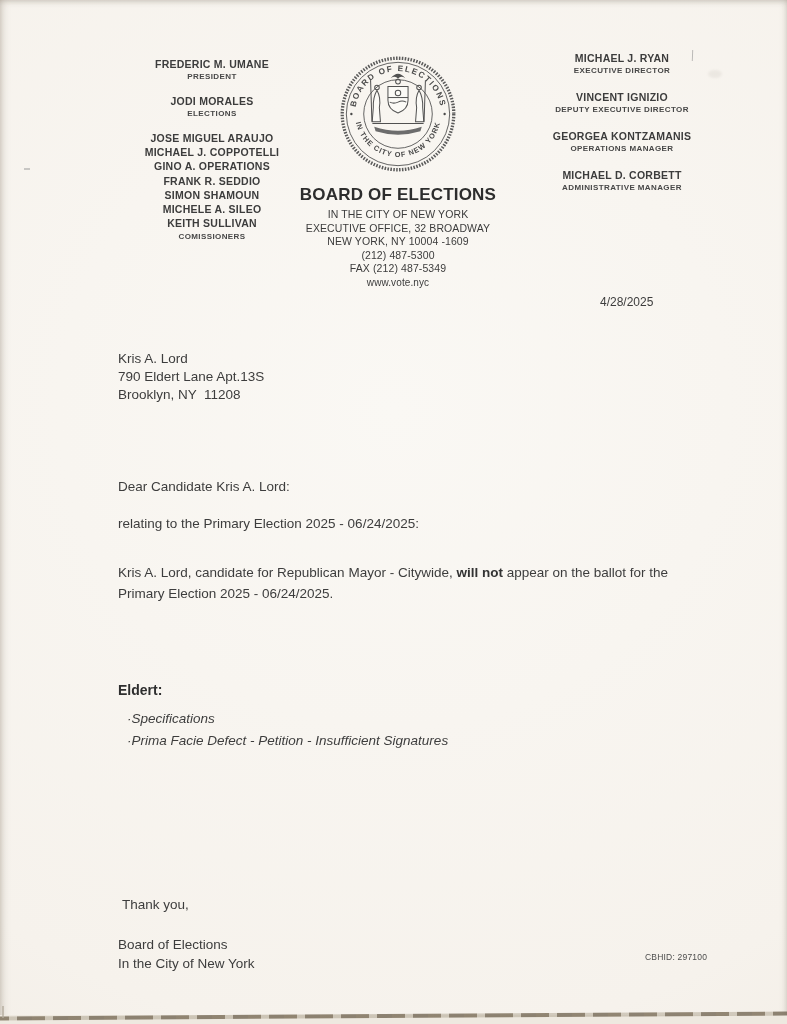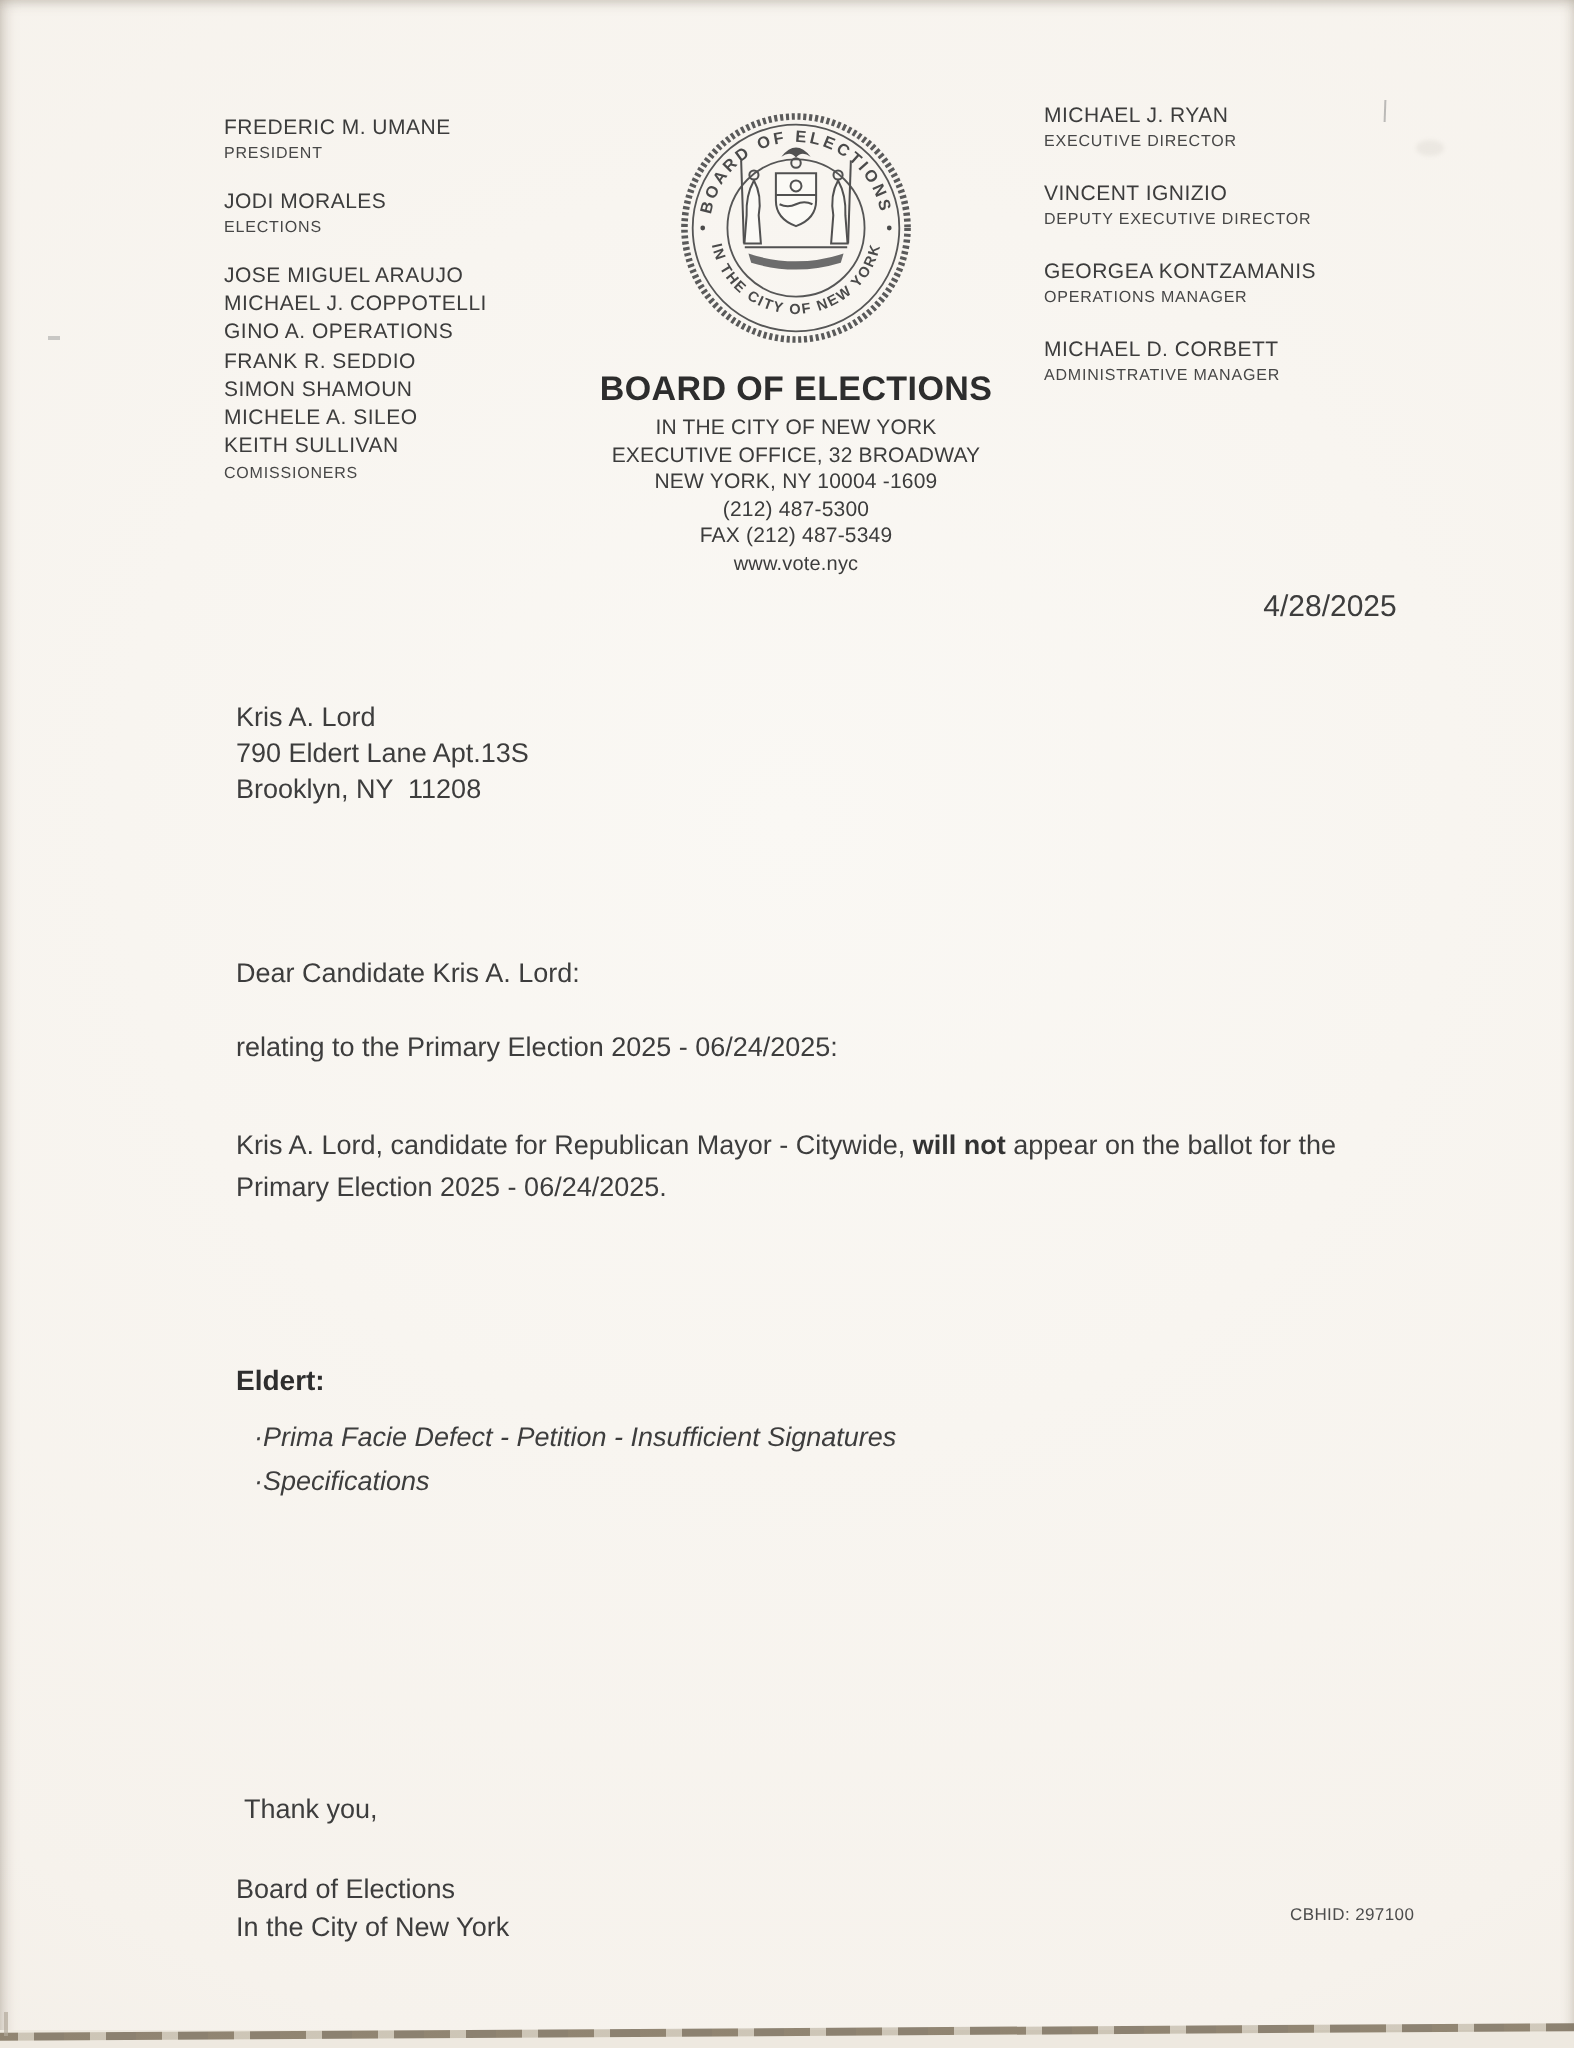--- a/index.html
+++ b/index.html
@@ -5,21 +5,21 @@
   html,body{margin:0;padding:0;}
   body{width:787px;height:1024px;overflow:hidden;
        font-family:"Liberation Sans","DejaVu Sans",sans-serif;}
   .page{position:relative;width:787px;height:1024px;overflow:hidden;
         background:radial-gradient(130% 95% at 50% 40%, #faf8f4 0%, #f6f2ec 65%, #efe9e0 100%);
         box-shadow:inset 4px 0 8px -3px rgba(120,108,92,.38),
                    inset -3px 0 7px -3px rgba(120,108,92,.30),
                    inset 0 4px 7px -3px rgba(120,108,92,.22);
         color:#3d3d3d;}
   
-  .lh-col{position:absolute;text-align:left;}
+  .lh-col{position:absolute;text-align:center;font-weight:bold;}
   .lh-left{left:112px;top:57px;width:200px;}
   .lh-right{left:522px;top:51px;width:200px;}
   .officer{margin-bottom:11px;}
   .lh-right .officer{margin-bottom:13px;}
   .name{font-size:10.5px;line-height:14px;letter-spacing:.25px;color:#3c3c3c;}
   .title{font-size:8px;line-height:12px;letter-spacing:.4px;color:#474747;}
   .commissioners{margin-top:2px;}
   .commissioners .name{line-height:14.2px;}
   .commissioners .title{margin-top:1px;}
   
@@ -27,21 +27,21 @@
   .seal{display:block;margin:0 auto;width:128px;height:128px;}
   .ring-outer{fill:none;stroke:#5a5a5a;stroke-width:3.6;stroke-dasharray:1.7 1.5;}
   .ring-thin{fill:none;stroke:#565656;stroke-width:1;}
   .seal-text-top{font-size:9px;font-weight:bold;letter-spacing:1.7px;fill:#4a4a4a;}
   .seal-text-bottom{font-size:8px;font-weight:bold;letter-spacing:1px;fill:#4a4a4a;}
   .org-title{margin-top:7px;font-size:17px;font-weight:bold;letter-spacing:.2px;color:#2d2d2d;}
   .addr{margin-top:3px;}
   .addr-line{font-size:10.5px;line-height:13.6px;letter-spacing:.1px;color:#3c3c3c;}
   .site{font-size:10px;}
   
-  .date-line{position:absolute;left:600px;top:295px;width:130px;text-align:center;font-size:15px;}
+  .date-line{position:absolute;left:600px;top:295px;width:130px;text-align:left;font-size:12px;}
   .recipient{position:absolute;left:118px;top:350px;font-size:13.5px;line-height:18px;}
   .recipient div{white-space:pre;}
   .salutation{position:absolute;left:118px;top:479px;font-size:13.5px;}
   .para{position:absolute;left:118px;width:560px;font-size:13.5px;line-height:21px;}
   .p1{top:513px;}
   .p2{top:562px;}
   .bold{font-weight:bold;color:#333;}
   .reason-label{position:absolute;left:118px;top:682px;font-size:14px;font-weight:bold;color:#2e2e2e;}
   .reason-items{position:absolute;left:127px;top:708px;font-size:13.5px;line-height:21.5px;font-style:italic;}
   .thanks{position:absolute;left:122px;top:897px;font-size:13.5px;}
@@ -166,22 +166,22 @@
     <div>relating to the Primary Election 2025 - 06/24/2025:</div>
   </div>
 
   <div class="para p2">
     <div><span>Kris A. Lord, candidate for Republican Mayor - Citywide, </span><span class="bold">will not</span><span> appear on the ballot for the</span></div>
     <div>Primary Election 2025 - 06/24/2025.</div>
   </div>
 
   <div class="reason-label">Eldert:</div>
   <div class="reason-items">
+    <div>·Specifications</div>
     <div>·Prima Facie Defect - Petition - Insufficient Signatures</div>
-    <div>·Specifications</div>
   </div>
 
   <div class="thanks">Thank you,</div>
   <div class="signoff">
     <div>Board of Elections</div>
     <div>In the City of New York</div>
   </div>
 
   <div class="cbhid">CBHID: 297100</div>
 

